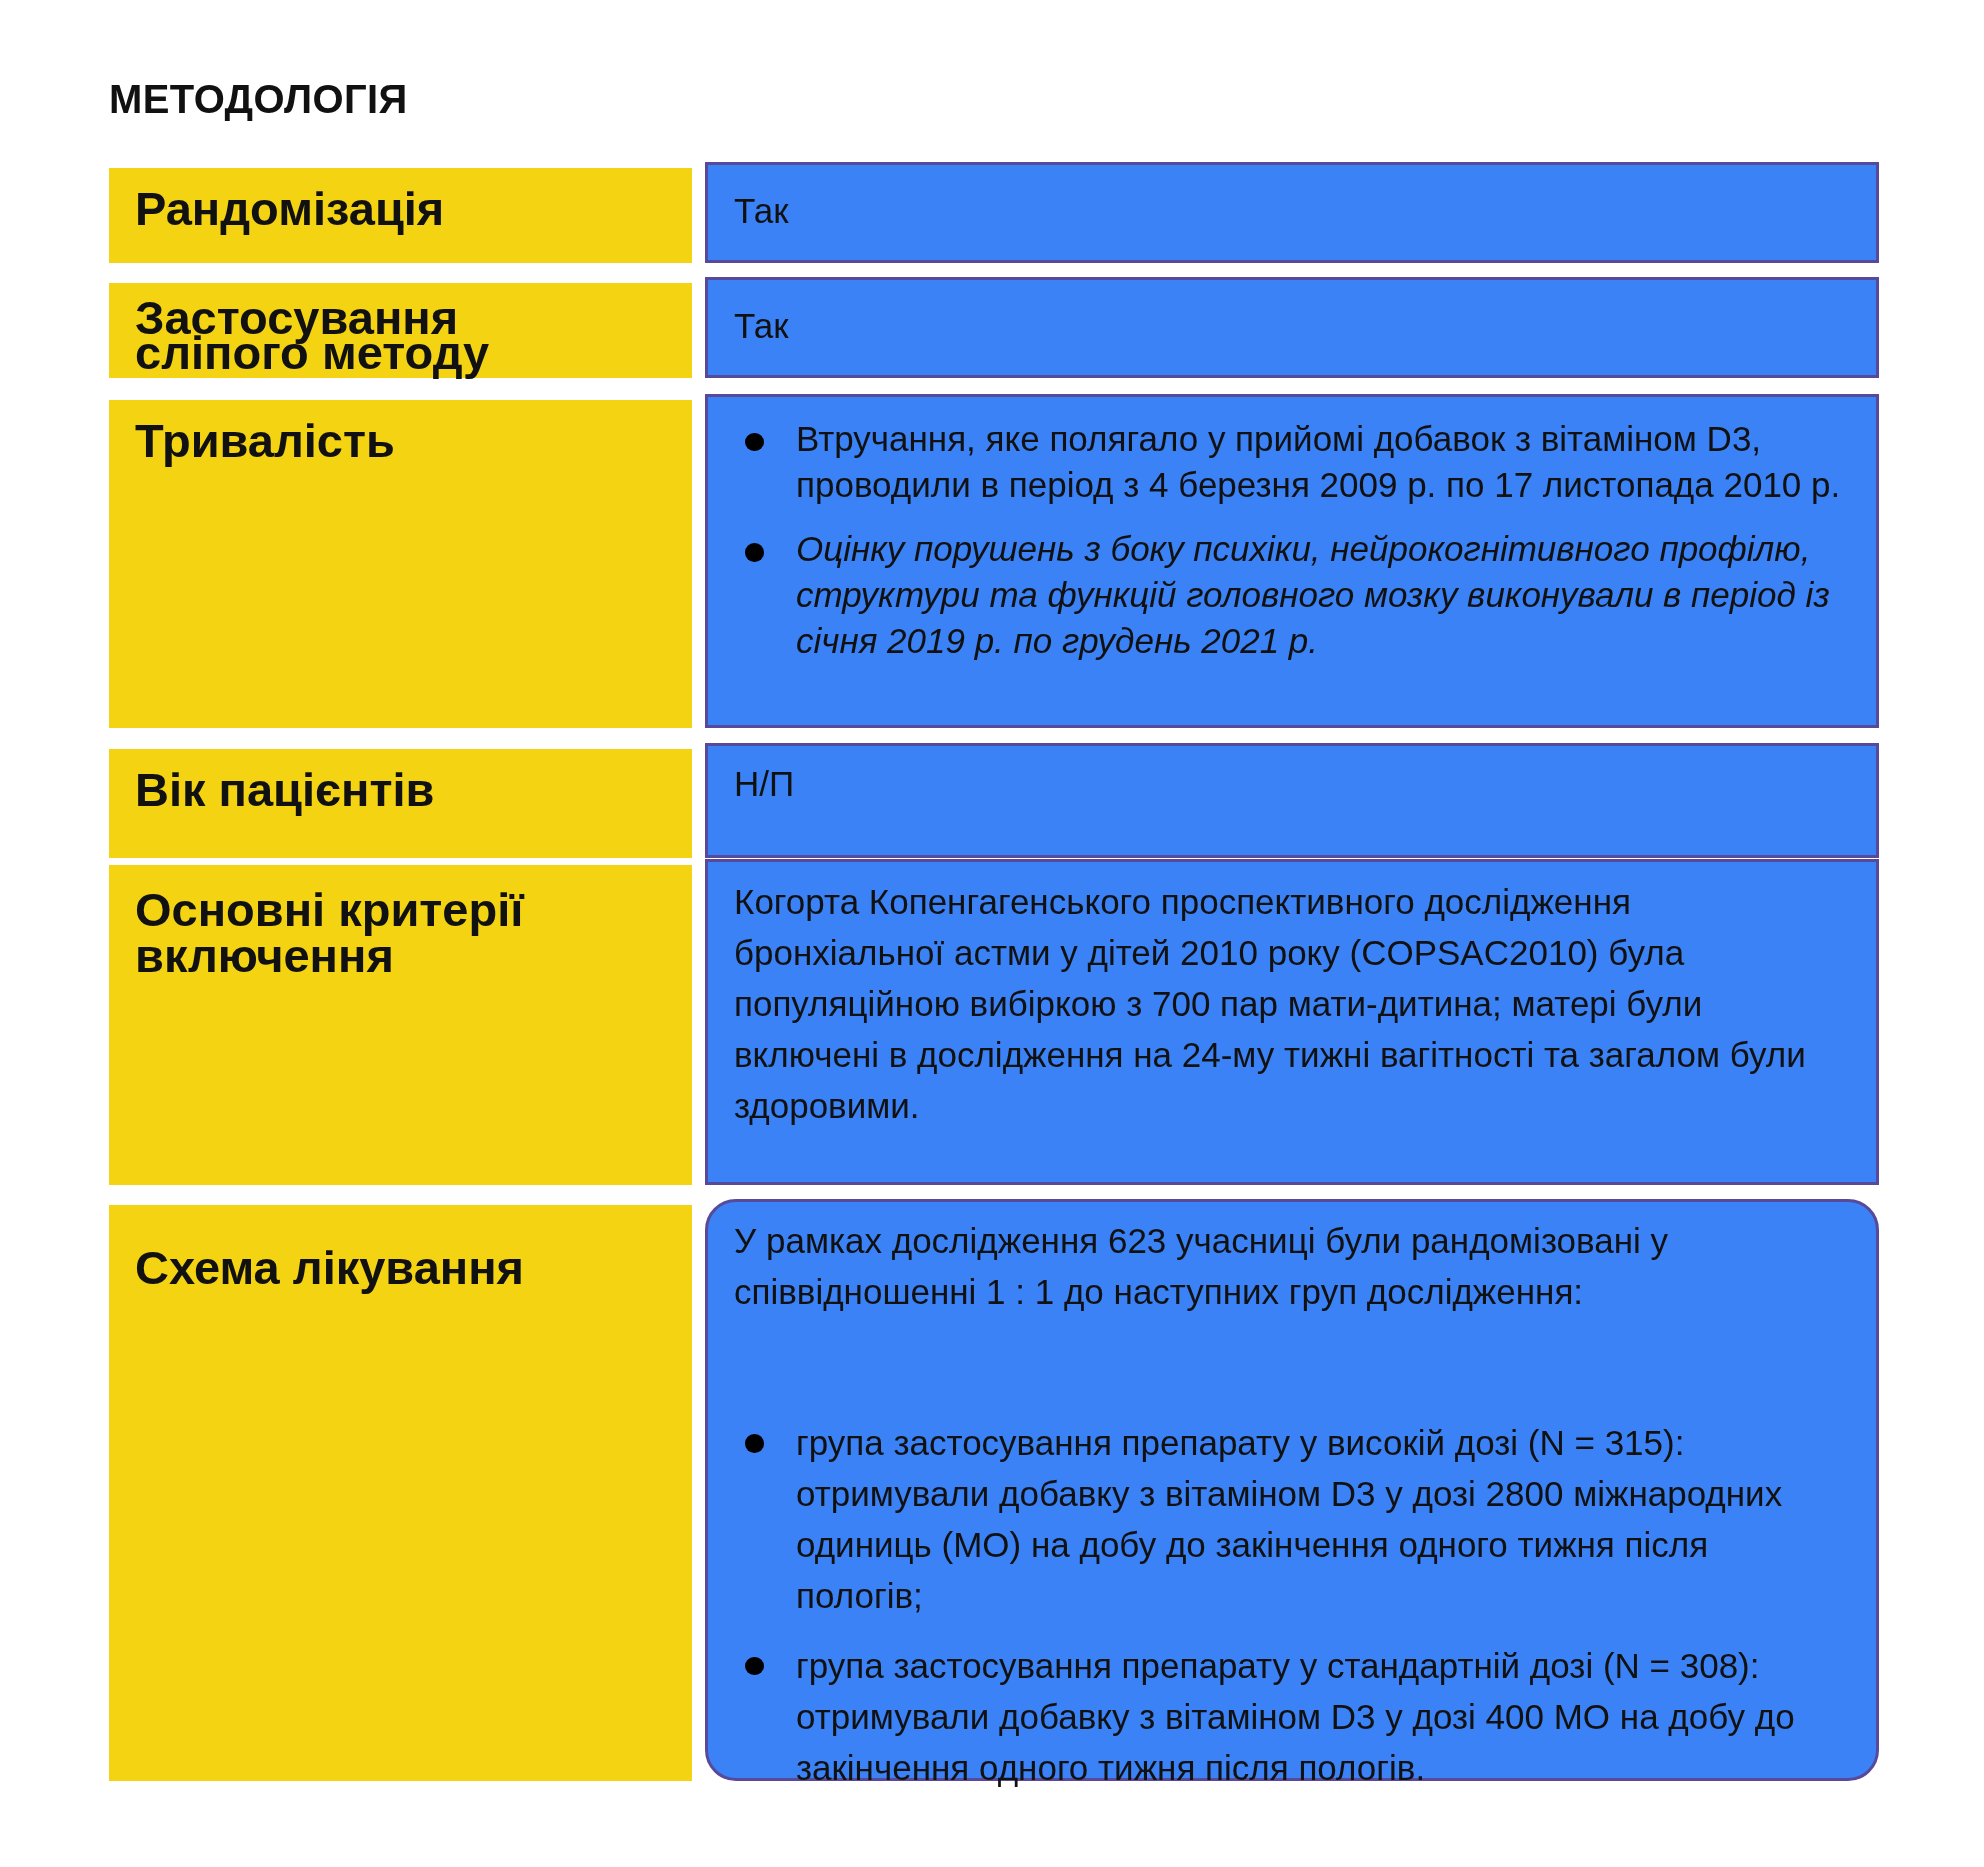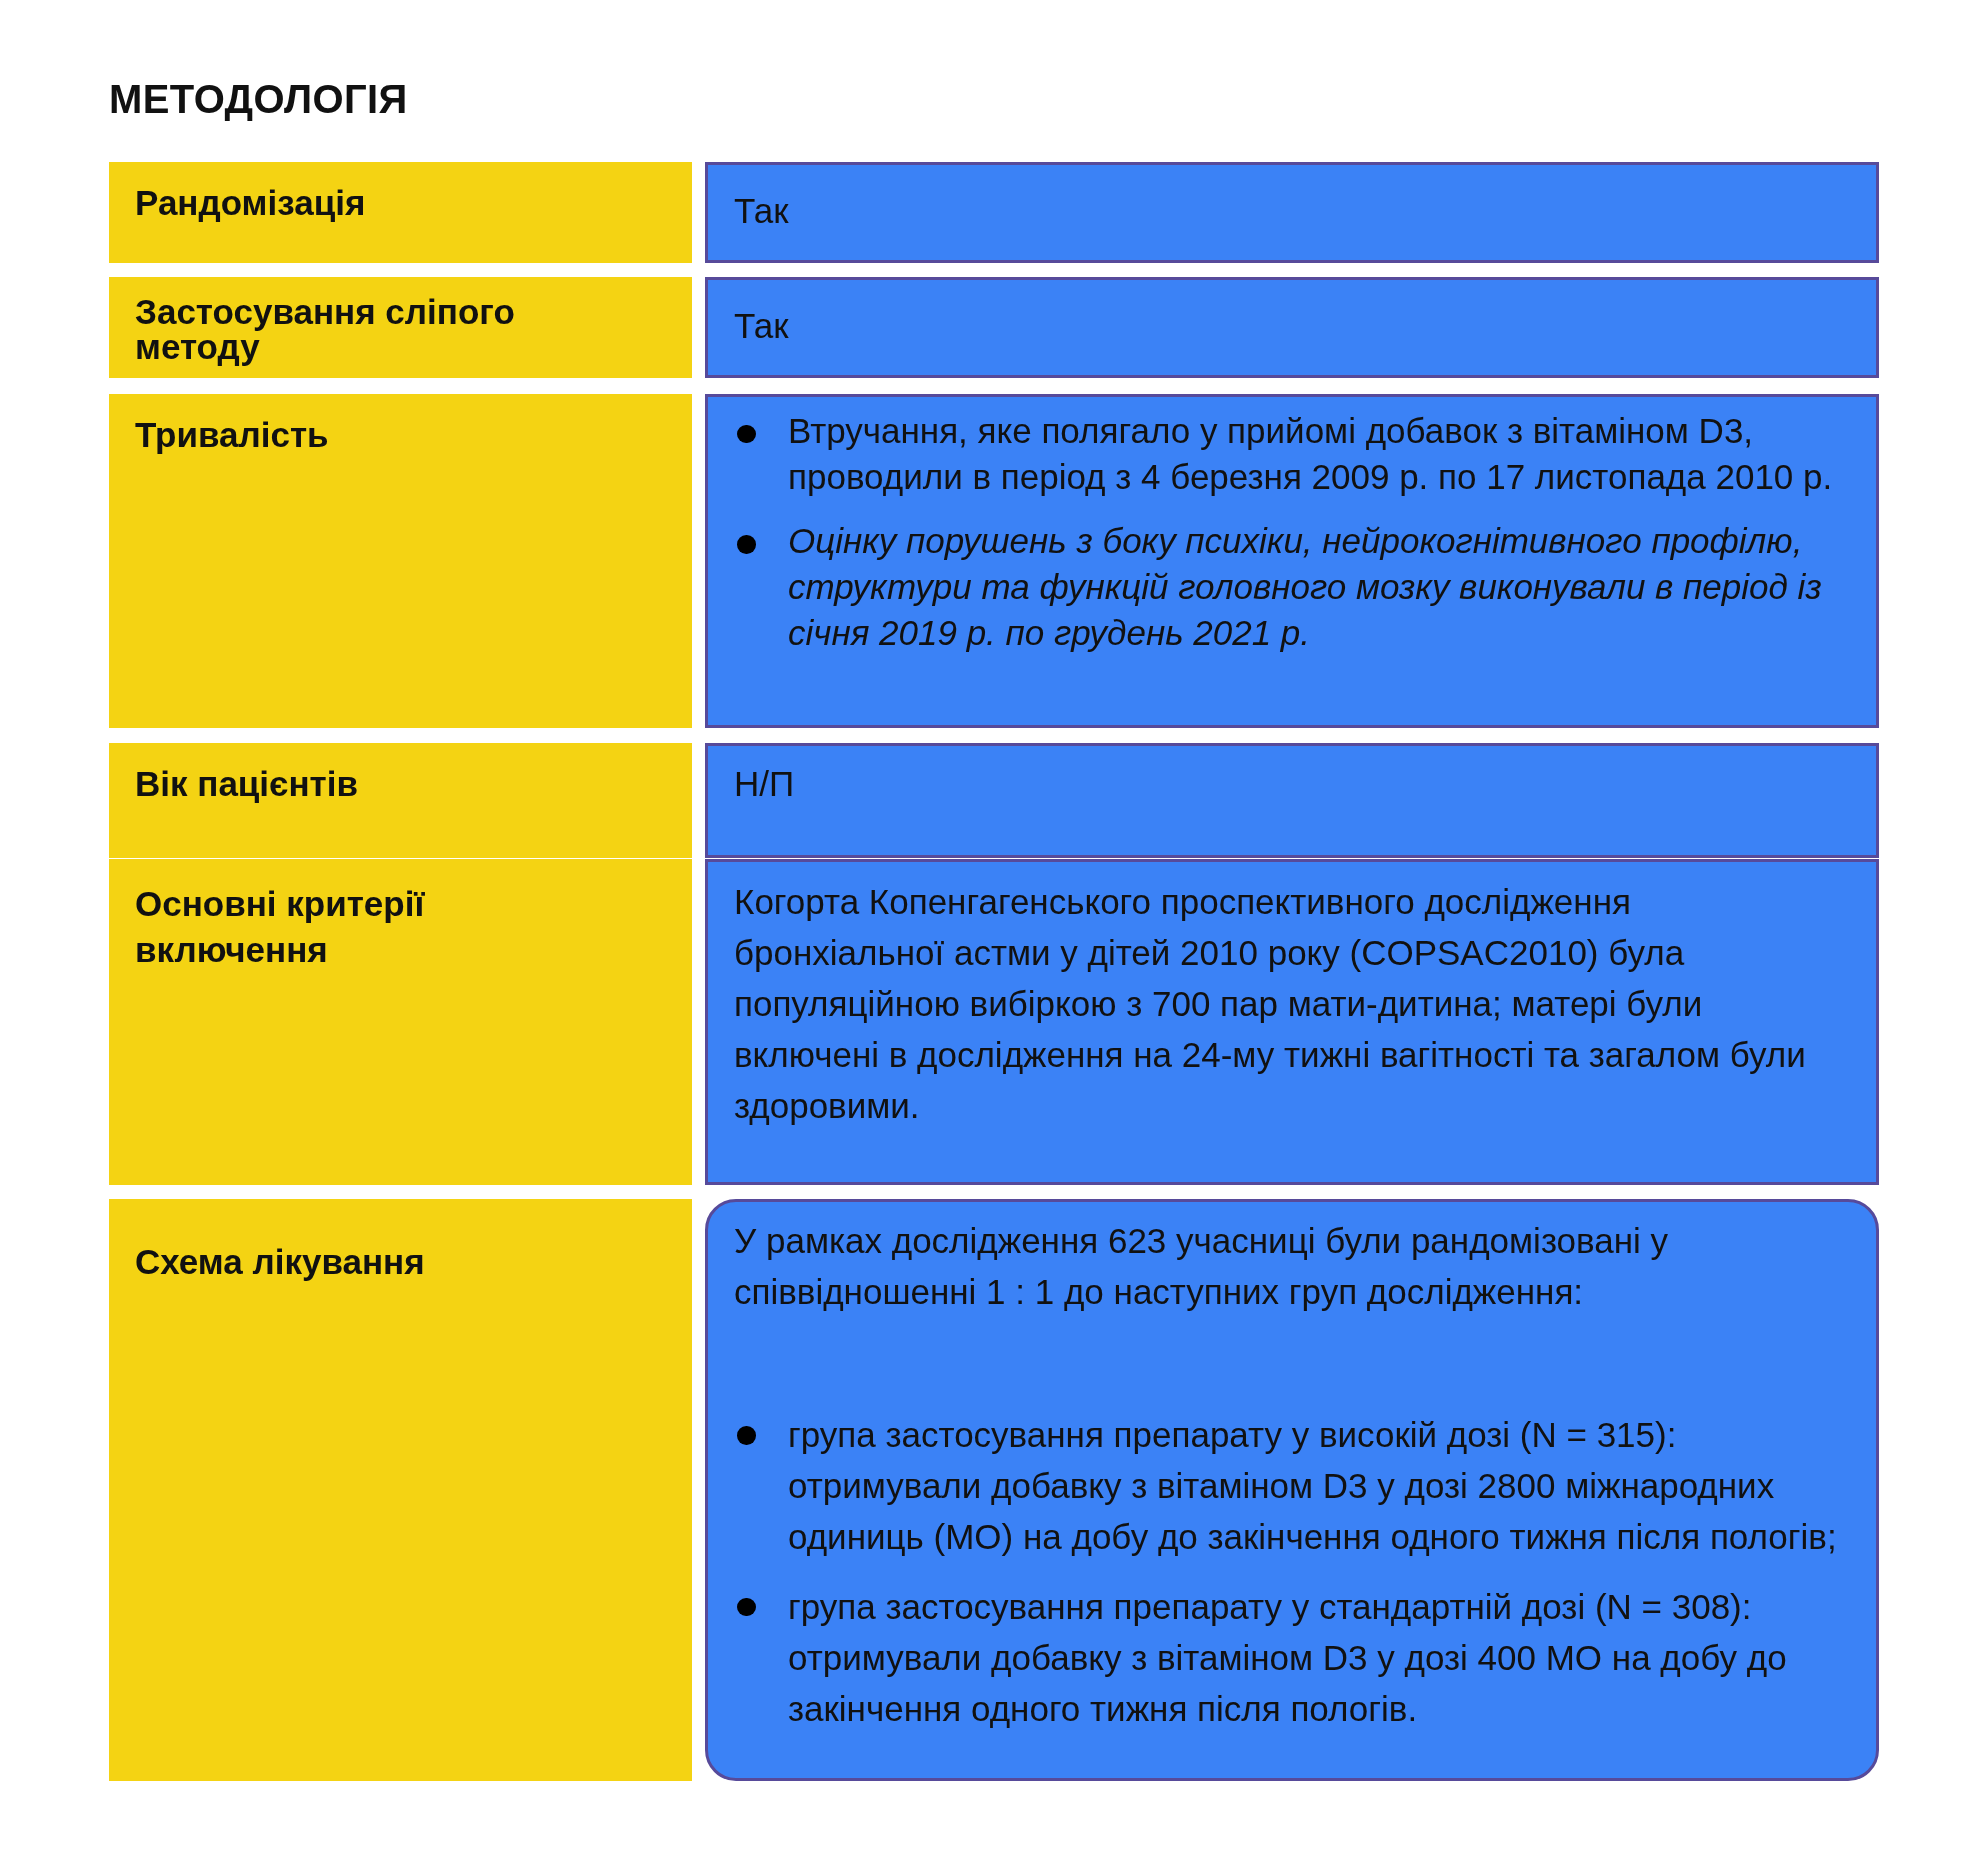--- a/index.html
+++ b/index.html
@@ -1,26 +1,26 @@
 <!DOCTYPE html>
 <html style="font-size:12.3px"><head>
 <meta charset="utf-8">
 <style>
   html, body { margin: 0; padding: 0; background: #ffffff; }
   body { width: 1985px; height: 1867px; position: relative; overflow: hidden;
          font-family: "Liberation Sans", "DejaVu Sans", sans-serif; color: #111; }
   .title { position: absolute; left: 109px; top: 77px; font-size: 40px; font-weight: 700;
            letter-spacing: 0.4px; margin: 0; }
   .row { position: absolute; left: 109px; width: 1770px; }
-  .label { position: absolute; left: 0; top: 0; bottom: 0; width: 583px; background: #F4D313;
-           box-sizing: border-box; padding: 21.5px 26px; font-size: 35px; font-weight: 700; line-height: 37px; }
+  .label { position: absolute; left: 0; top: 6px; bottom: 0; width: 583px; background: #F4D313;
+           box-sizing: border-box; padding: 21.5px 26px; font-size: 47px; font-weight: 700; line-height: 37px; }
   .value { position: absolute; left: 596px; top: 0; bottom: 0; right: 0; border: 3.1px solid #574A9A;
            box-sizing: border-box; padding: 24.6px 26px; font-size: 35px; line-height: 51px; background: #3b82f6; }
   .value p { margin: 0; }
-  ul { list-style: none; margin: 0; padding: 0; }
+  ul { list-style: none; margin: 8px; padding: 0; }
   li { position: relative; padding-left: 54px; }
   li .bullet { position: absolute; left: 3.1px; top: 17px; width: 18.5px; height: 18.5px; border-radius: 50%; background: #000; }
   .gap { height: 18.5px; }
 </style>
 </head>
 <body>
 
 <h1 class="title">МЕТОДОЛОГІЯ</h1>
 
 <div class="row" style="top:162px;height:101px;">

